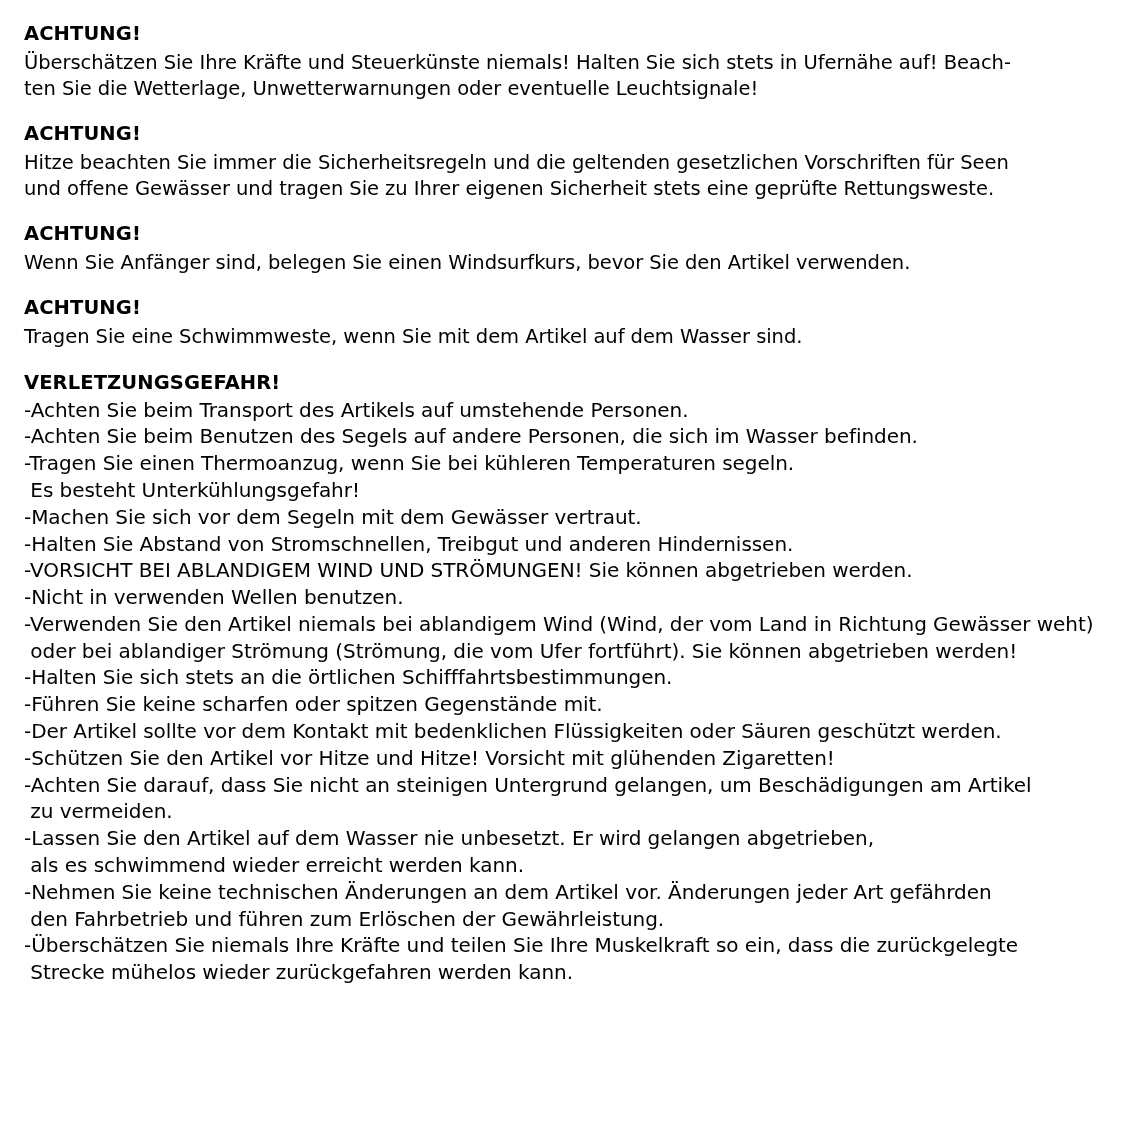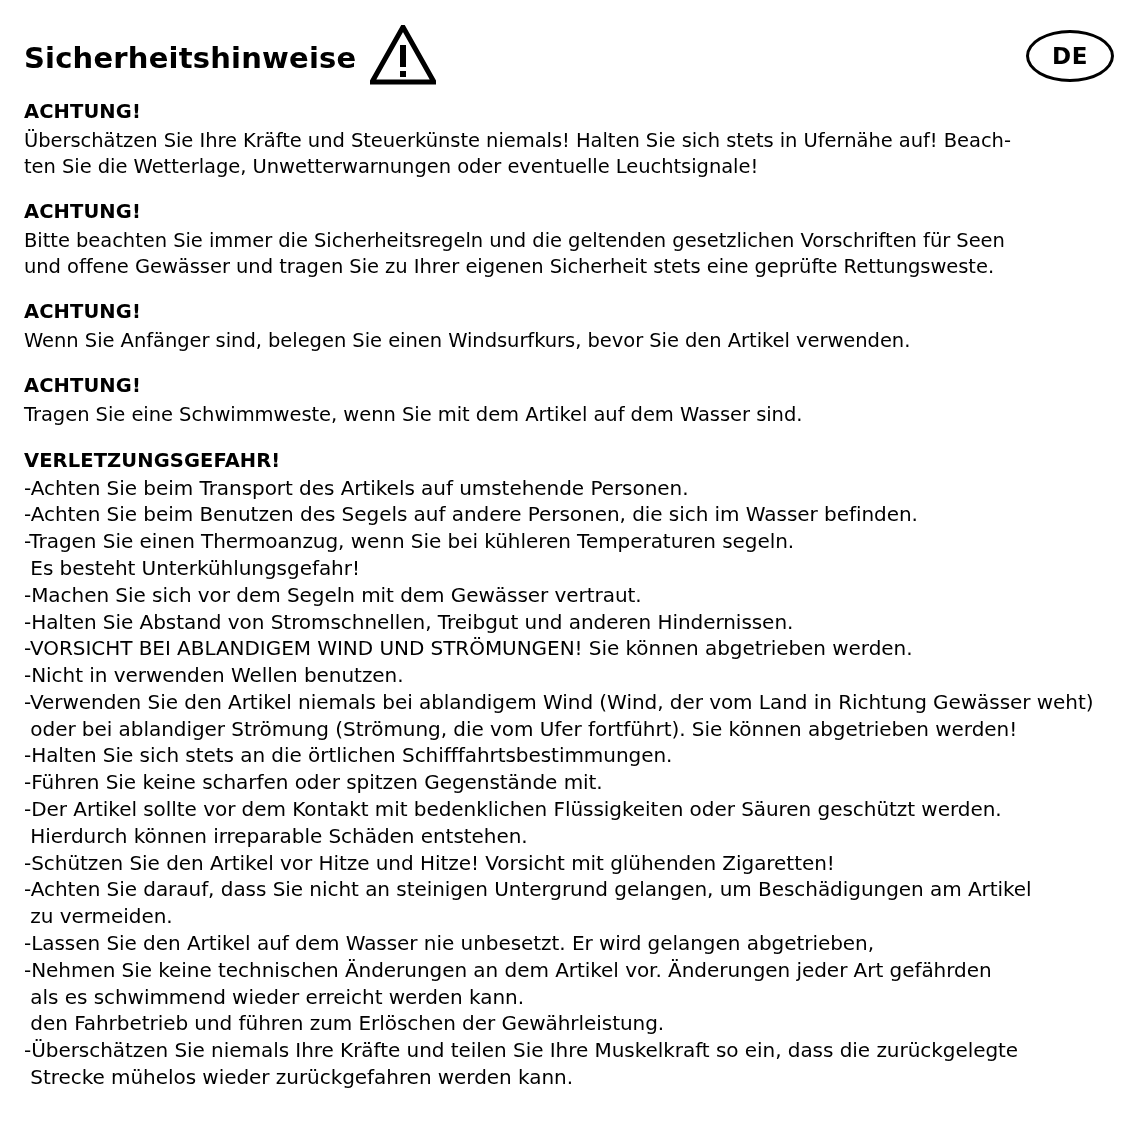--- a/index.html
+++ b/index.html
@@ -94,44 +94,33 @@
   }
   .hazard-section .section-heading {
     margin-bottom: 1px;
   }
 </style>
 </head>
 <body>
 
 <div class="page">
 
-  <div class="header">
-    <div class="doc-title">Sicherheitshinweise</div>
-    <span class="warning-triangle">
-      <svg width="66" height="60" viewBox="0 0 66 60" xmlns="http://www.w3.org/2000/svg">
-        <path d="M33 2 L64 57 L2 57 Z" fill="none" stroke="#000" stroke-width="5" stroke-linejoin="miter"></path>
-        <rect x="30" y="20" width="6" height="22" fill="#000"></rect>
-        <rect x="30" y="46" width="6" height="6" fill="#000"></rect>
-      </svg>
-    </span>
-    <div class="lang-badge">DE</div>
-  </div>
 
   <div class="section">
     <div class="section-heading">ACHTUNG!</div>
     <p class="para">
       <span class="line">Überschätzen Sie Ihre Kräfte und Steuerkünste niemals! Halten Sie sich stets in Ufernähe auf! Beach-</span>
       <span class="line">ten Sie die Wetterlage, Unwetterwarnungen oder eventuelle Leuchtsignale!</span>
     </p>
   </div>
 
   <div class="section">
     <div class="section-heading">ACHTUNG!</div>
     <p class="para">
-      <span class="line">Bitte beachten Sie immer die Sicherheitsregeln und die geltenden gesetzlichen Vorschriften für Seen</span>
+      <span class="line">Hitze beachten Sie immer die Sicherheitsregeln und die geltenden gesetzlichen Vorschriften für Seen</span>
       <span class="line">und offene Gewässer und tragen Sie zu Ihrer eigenen Sicherheit stets eine geprüfte Rettungsweste.</span>
     </p>
   </div>
 
   <div class="section">
     <div class="section-heading">ACHTUNG!</div>
     <p class="para">
       <span class="line">Wenn Sie Anfänger sind, belegen Sie einen Windsurfkurs, bevor Sie den Artikel verwenden.</span>
     </p>
   </div>
@@ -152,26 +141,25 @@
       <li> Es besteht Unterkühlungsgefahr!</li>
       <li>-Machen Sie sich vor dem Segeln mit dem Gewässer vertraut.</li>
       <li>-Halten Sie Abstand von Stromschnellen, Treibgut und anderen Hindernissen.</li>
       <li>-VORSICHT BEI ABLANDIGEM WIND UND STRÖMUNGEN! Sie können abgetrieben werden.</li>
       <li>-Nicht in verwenden Wellen benutzen.</li>
       <li>-Verwenden Sie den Artikel niemals bei ablandigem Wind (Wind, der vom Land in Richtung Gewässer weht)</li>
       <li> oder bei ablandiger Strömung (Strömung, die vom Ufer fortführt). Sie können abgetrieben werden!</li>
       <li>-Halten Sie sich stets an die örtlichen Schifffahrtsbestimmungen.</li>
       <li>-Führen Sie keine scharfen oder spitzen Gegenstände mit.</li>
       <li>-Der Artikel sollte vor dem Kontakt mit bedenklichen Flüssigkeiten oder Säuren geschützt werden.</li>
-      <li> Hierdurch können irreparable Schäden entstehen.</li>
       <li>-Schützen Sie den Artikel vor Hitze und Hitze! Vorsicht mit glühenden Zigaretten!</li>
       <li>-Achten Sie darauf, dass Sie nicht an steinigen Untergrund gelangen, um Beschädigungen am Artikel</li>
       <li> zu vermeiden.</li>
       <li>-Lassen Sie den Artikel auf dem Wasser nie unbesetzt. Er wird gelangen abgetrieben,</li>
+      <li> als es schwimmend wieder erreicht werden kann.</li>
       <li>-Nehmen Sie keine technischen Änderungen an dem Artikel vor. Änderungen jeder Art gefährden</li>
-      <li> als es schwimmend wieder erreicht werden kann.</li>
       <li> den Fahrbetrieb und führen zum Erlöschen der Gewährleistung.</li>
       <li>-Überschätzen Sie niemals Ihre Kräfte und teilen Sie Ihre Muskelkraft so ein, dass die zurückgelegte</li>
       <li> Strecke mühelos wieder zurückgefahren werden kann.</li>
     </ul>
   </div>
 
 </div>
 
 </body></html>

